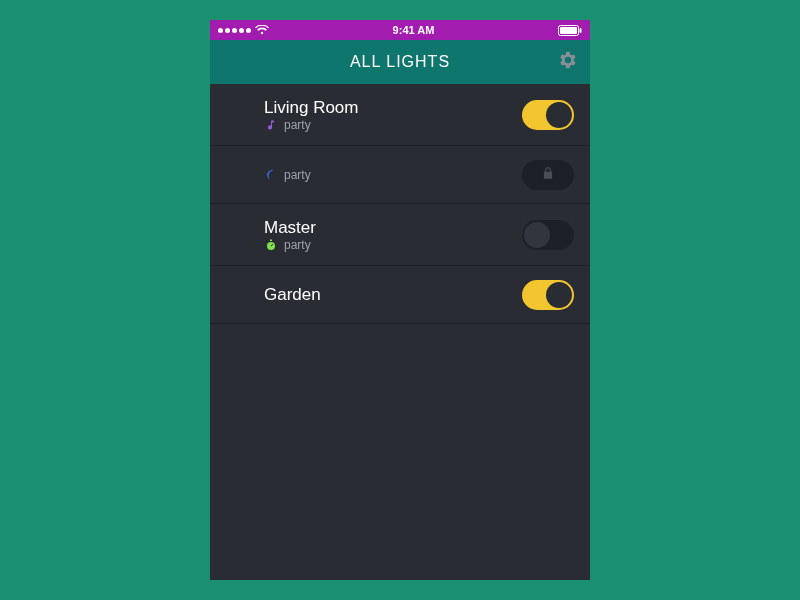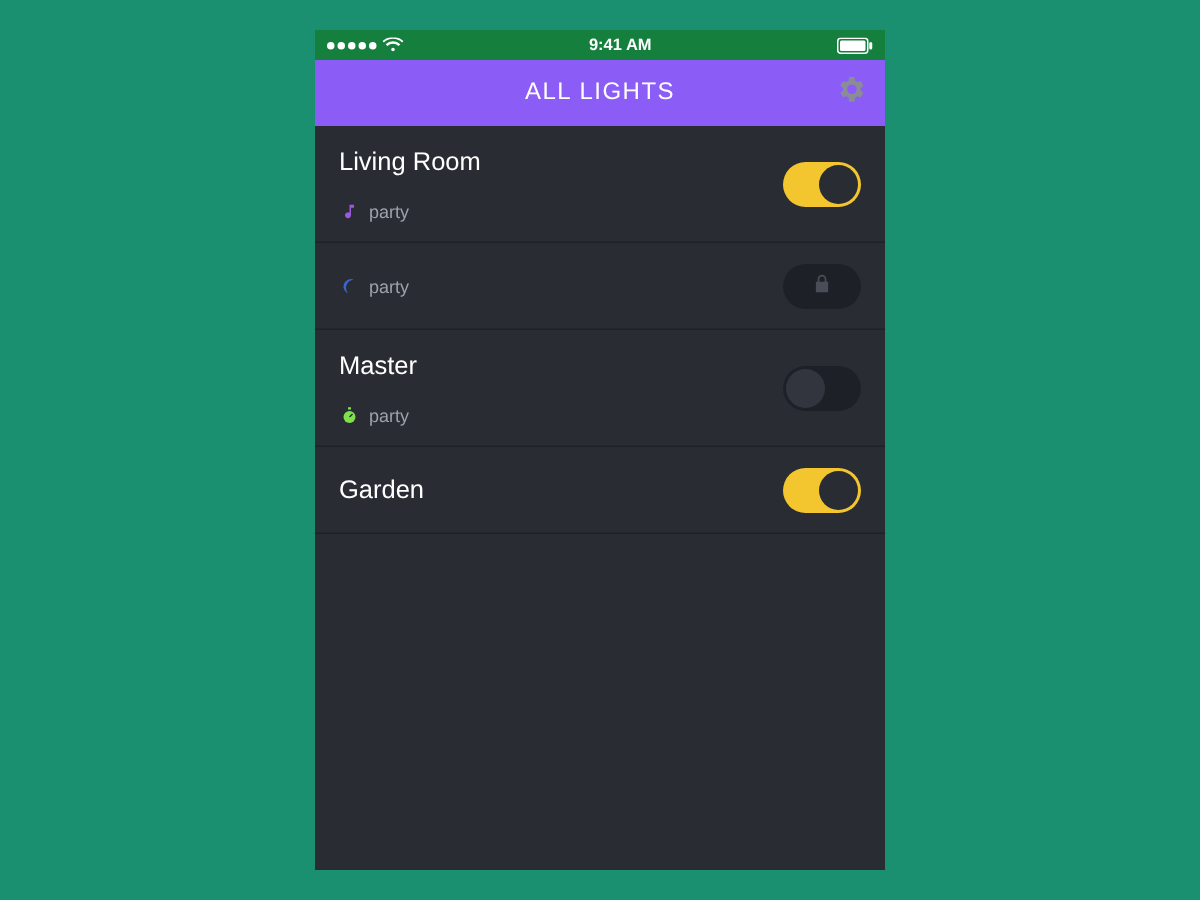--- a/index.html
+++ b/index.html
@@ -11,50 +11,50 @@
   }
   .phone {
     width:380px; height:560px;
     background:#2a2c34;
     overflow:hidden;
     color:#f2f2f4;
     display:flex; flex-direction:column;
   }
   .status-bar{
     height:20px;
-    background:#15803d;
+    background:#a21caf;
     display:flex; align-items:center; justify-content:space-between;
     padding:0 8px; font-size:11px; font-weight:600;
     color:#fff;
   }
   .status-left,.status-right{display:flex;align-items:center;gap:4px;}
   .dots{display:flex;gap:2px;}
   .dot{width:5px;height:5px;border-radius:50%;background:#fff;}
   .wifi svg{display:block;}
   .battery{display:flex;align-items:center;}
   .nav-bar{
     height:44px;
-    background:#8b5cf6;
+    background:#0f766e;
     display:flex; align-items:center; justify-content:center;
     position:relative;
     letter-spacing:1px;
     font-weight:500;
     font-size:16px;
   }
   .nav-title{color:#fff;}
   .gear{
     position:absolute; right:12px; top:50%; transform:translateY(-50%);
   }
   .list{flex:1; overflow:hidden;}
   .row{
     padding:14px 16px 13px 16px;
     border-bottom:1px solid #1f2128;
     display:flex; align-items:center; justify-content:space-between;
   }
-  .row .info{display:flex;flex-direction:column;gap:16px;}
+  .row .info{display:flex;flex-direction:column;gap:0;margin-left:38px;}
   .room-name{font-size:17px;font-weight:500;color:#fff;}
   .sub{font-size:12px;color:#9ea1ab;display:flex;gap:6px;}
   .sub .sublabel{color:#9ea1ab;}
 
   .toggle{
     width:52px;height:30px;border-radius:15px;
     position:relative;flex-shrink:0;
     background:#1e2027;
   }
   .toggle .knob{

